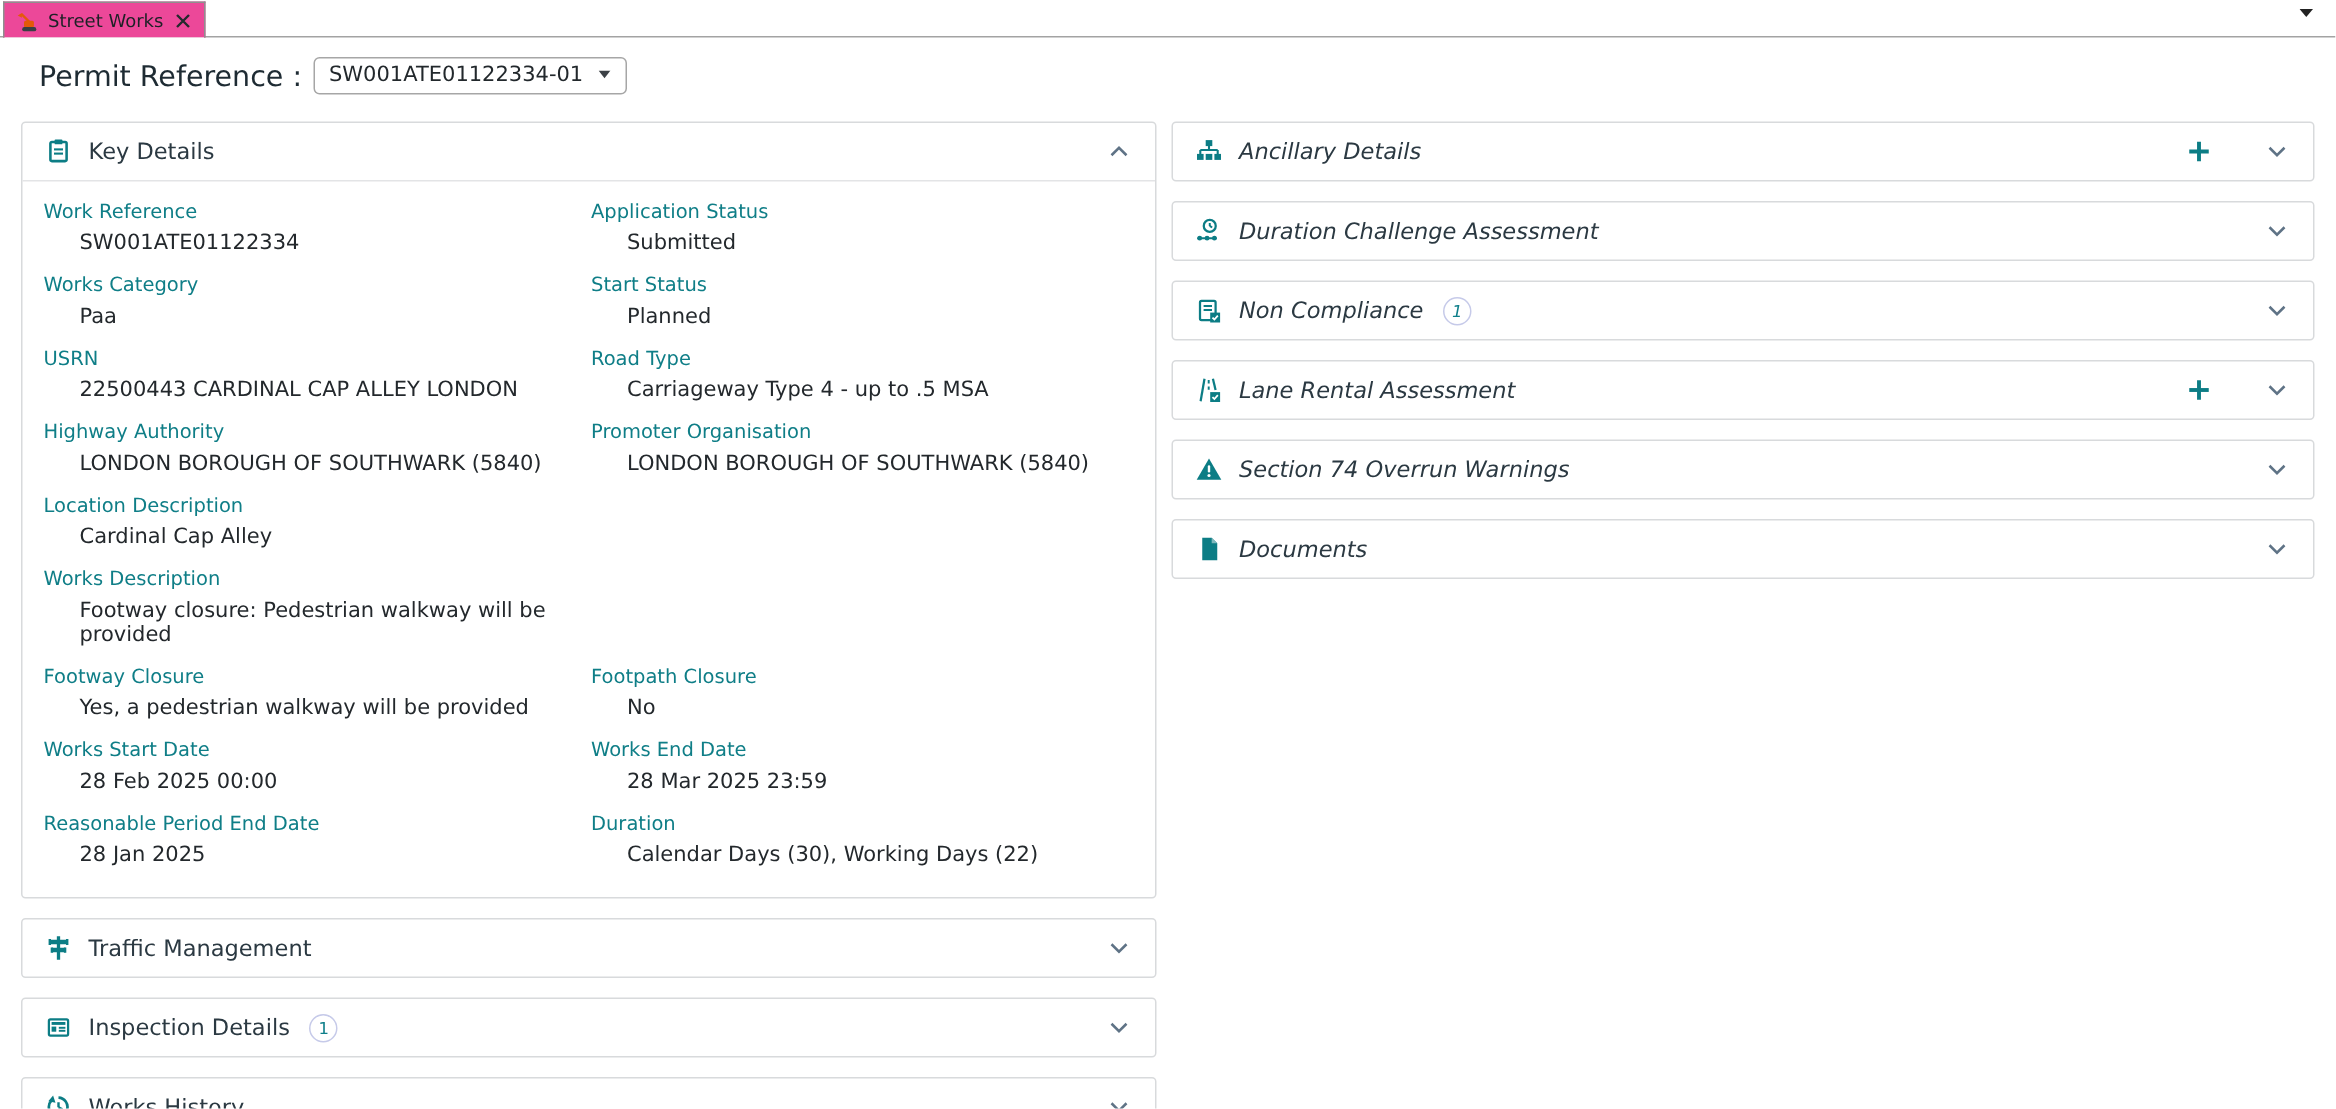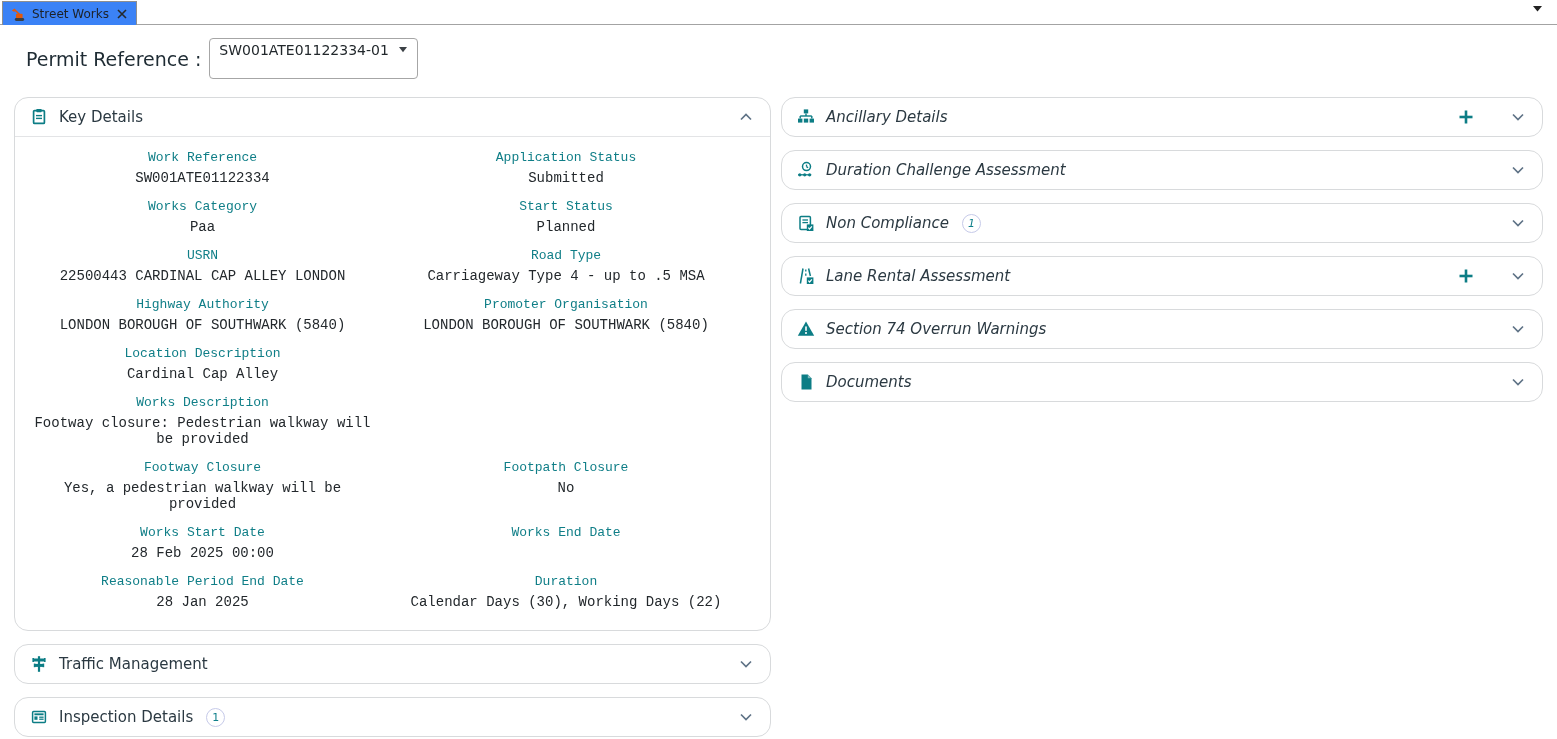--- a/index.html
+++ b/index.html
@@ -2,52 +2,52 @@
 <html><head>
 <meta charset="utf-8">
 <style>
   * { box-sizing: border-box; margin: 0; padding: 0; }
   html,body { width:1557px; height:739px; background:#ffffff; overflow:hidden;
     font-family:"DejaVu Sans","Liberation Sans",sans-serif; }
 
   
   .tabbar { position:relative; height:25px; border-bottom:1px solid #a3a3a3; }
   .tab { position:absolute; left:2px; top:1px; height:24px; display:inline-flex; align-items:center;
-    gap:6px; padding:0 9px 0 7px; background:#3b82f6; border:1px solid #8f8f8f; border-bottom:none;
+    gap:6px; padding:0 9px 0 7px; background:#ec4899; border:1px solid #8f8f8f; border-bottom:none;
     font-size:12px; color:#1d2126; z-index:2; cursor:default; }
   .tab::after { content:""; position:absolute; left:0; right:0; bottom:-1px; height:1px; background:#fff; }
   .tab-close { display:flex; align-items:center; cursor:pointer; margin-left:2px; }
   .tabbar-caret { position:absolute; right:14px; top:6px; cursor:pointer; }
 
   
   .permit-row { display:flex; align-items:center; margin:13px 0 0 14px; gap:8px; }
   .permit-label { font-size:19px; color:#1e2b33;margin-left:12px; }
   .select { display:inline-flex; align-items:center; gap:10px; border:1px solid #a6a6a6; border-radius:4px;
-    padding:3px 9px 20px 9px; font-size:14px; color:#22282c; cursor:pointer; background:#fff; }
+    padding:3px 9px 4px 9px; font-size:14px; color:#22282c; cursor:pointer; background:#fff; }
 
   
   .main { display:flex; gap:10px; padding:0 14px; margin-top:18px; align-items:flex-start; }
   .col-left  { width:757px; flex:none; }
   .col-right { flex:1;font-style:italic; }
 
-  .panel { background:#fff; border:1px solid #d8dadc; border-radius:14px; margin-bottom:13px;text-align:center; }
+  .panel { background:#fff; border:1px solid #d8dadc; border-radius:3px; margin-bottom:13px; }
   .panel-header { display:flex; align-items:center; height:38px; padding:0 15px; gap:11px; cursor:pointer; }
   .panel-title { font-size:15px; color:#2b3942; }
   .spacer { margin-left:auto; }
   .chev { flex:none; display:flex; align-items:center; cursor:pointer; }
   .plus { flex:none; display:flex; align-items:center; cursor:pointer; margin-right:24px; }
   .badge { width:19px; height:19px; border-radius:50%; border:1px solid #c6cae9; color:#0e7f8a;
     font-size:11px; display:flex; align-items:center; justify-content:center; margin-left:2px; }
 
   
   .kd-divider { height:1px; background:#e3e4e6; }
-  .kd-grid { display:grid; grid-template-columns:365px 1fr; padding:13px 14px 7px 14px;font-family:Liberation Mono, monospace; }
+  .kd-grid { display:grid; grid-template-columns:365px 1fr; padding:13px 14px 7px 14px; }
   .field { margin-bottom:13px; padding-right:18px; }
   .f-label { display:block; font-size:13px; color:#0f7e87; margin-bottom:5px; }
-  .f-value { display:block; font-size:14px; color:#23282c; }
+  .f-value { display:block; font-size:14px; color:#23282c;margin-left:24px; }
 
   svg { display:block; }
 </style>
 </head>
 <body>
 
 <div class="tabbar">
   <div class="tab">
     <span>
       <svg width="16" height="16" viewBox="0 0 16 16">
@@ -155,20 +155,21 @@
         <div class="field">
           <span class="f-label">Footpath Closure</span>
           <span class="f-value">No</span>
         </div>
         <div class="field">
           <span class="f-label">Works Start Date</span>
           <span class="f-value">28 Feb 2025 00:00</span>
         </div>
         <div class="field">
           <span class="f-label">Works End Date</span>
+          <span class="f-value">28 Mar 2025 23:59</span>
         </div>
         <div class="field">
           <span class="f-label">Reasonable Period End Date</span>
           <span class="f-value">28 Jan 2025</span>
         </div>
         <div class="field">
           <span class="f-label">Duration</span>
           <span class="f-value">Calendar Days (30), Working Days (22)</span>
         </div>
       </div>

